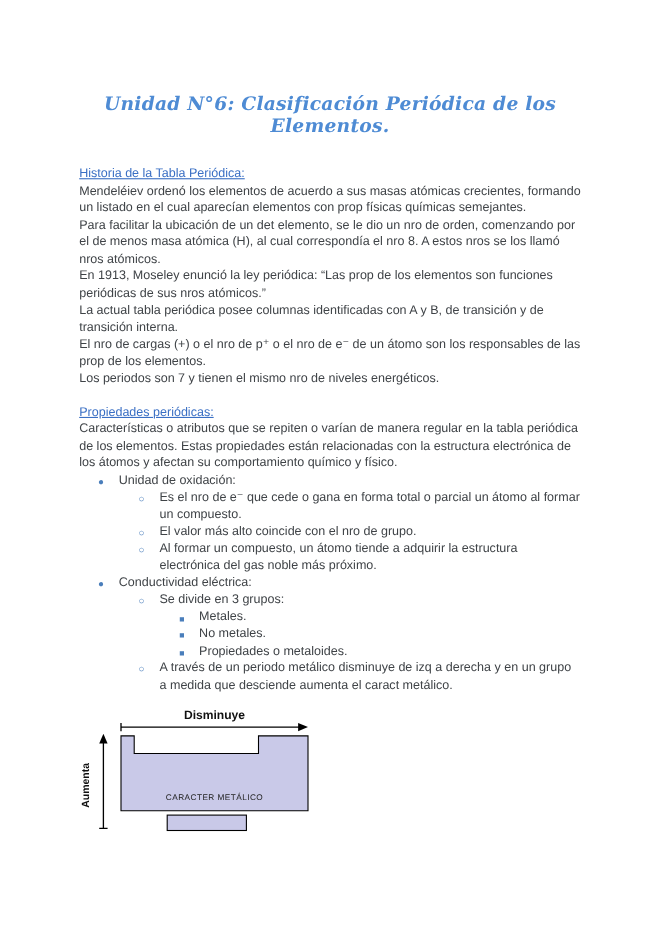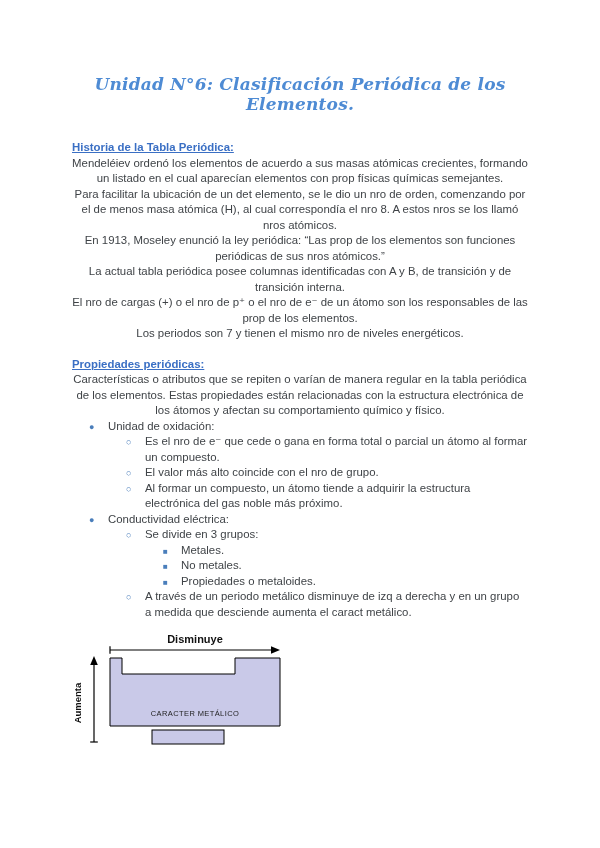--- a/index.html
+++ b/index.html
@@ -4,29 +4,29 @@
 <style>
   * { box-sizing: border-box; }
   html, body { margin: 0; padding: 0; background: #ffffff; }
   .page {
     width: 600px; height: 848px; margin: 0 auto; background: #ffffff;
     font-family: "Liberation Sans", "DejaVu Sans", sans-serif;
     color: #3f4347; position: relative; overflow: hidden;
   }
   .content { padding: 74px 72px 0 72px; }
   .doc-title {
-    margin: 0 0 26px 0; text-align: center;
+    margin: 11px 0 26px 0; text-align: center;
     font-family: "DejaVu Serif", serif; font-style: italic; font-weight: 700;
     font-size: 17px; color: #4e8bd4; letter-spacing: 0.2px;
   }
   .sec-heading {
-    font-size: 11.4px; line-height: 15.5px; font-weight: 700;
+    font-size: 11.4px; line-height: 15.5px; font-weight: 400;
     color: #3a6fc4; text-decoration: underline; margin: 0;
   }
-  .para, .intro { font-size: 11.4px; line-height: 15.5px; margin: 0; text-align: center; }
+  .para, .intro { font-size: 11.4px; line-height: 15.5px; margin: 0; }
   .gap { height: 15px; }
   .li { position: relative; font-size: 11.4px; line-height: 15.5px; }
   .lvl1 { padding-left: 36px; }
   .lvl2 { padding-left: 73px; }
   .lvl3 { padding-left: 109px; }
   .bullet { position: absolute; color: #4a7ebb; top: 1px; }
   .lvl1 .bullet { left: 17px; font-size: 9px; }
   .lvl2 .bullet { left: 54px; font-size: 9px; }
   .lvl3 .bullet { left: 91px; font-size: 8px; }
   .diagram-wrap { margin-top: 12px; display: flex; justify-content: flex-start; }

